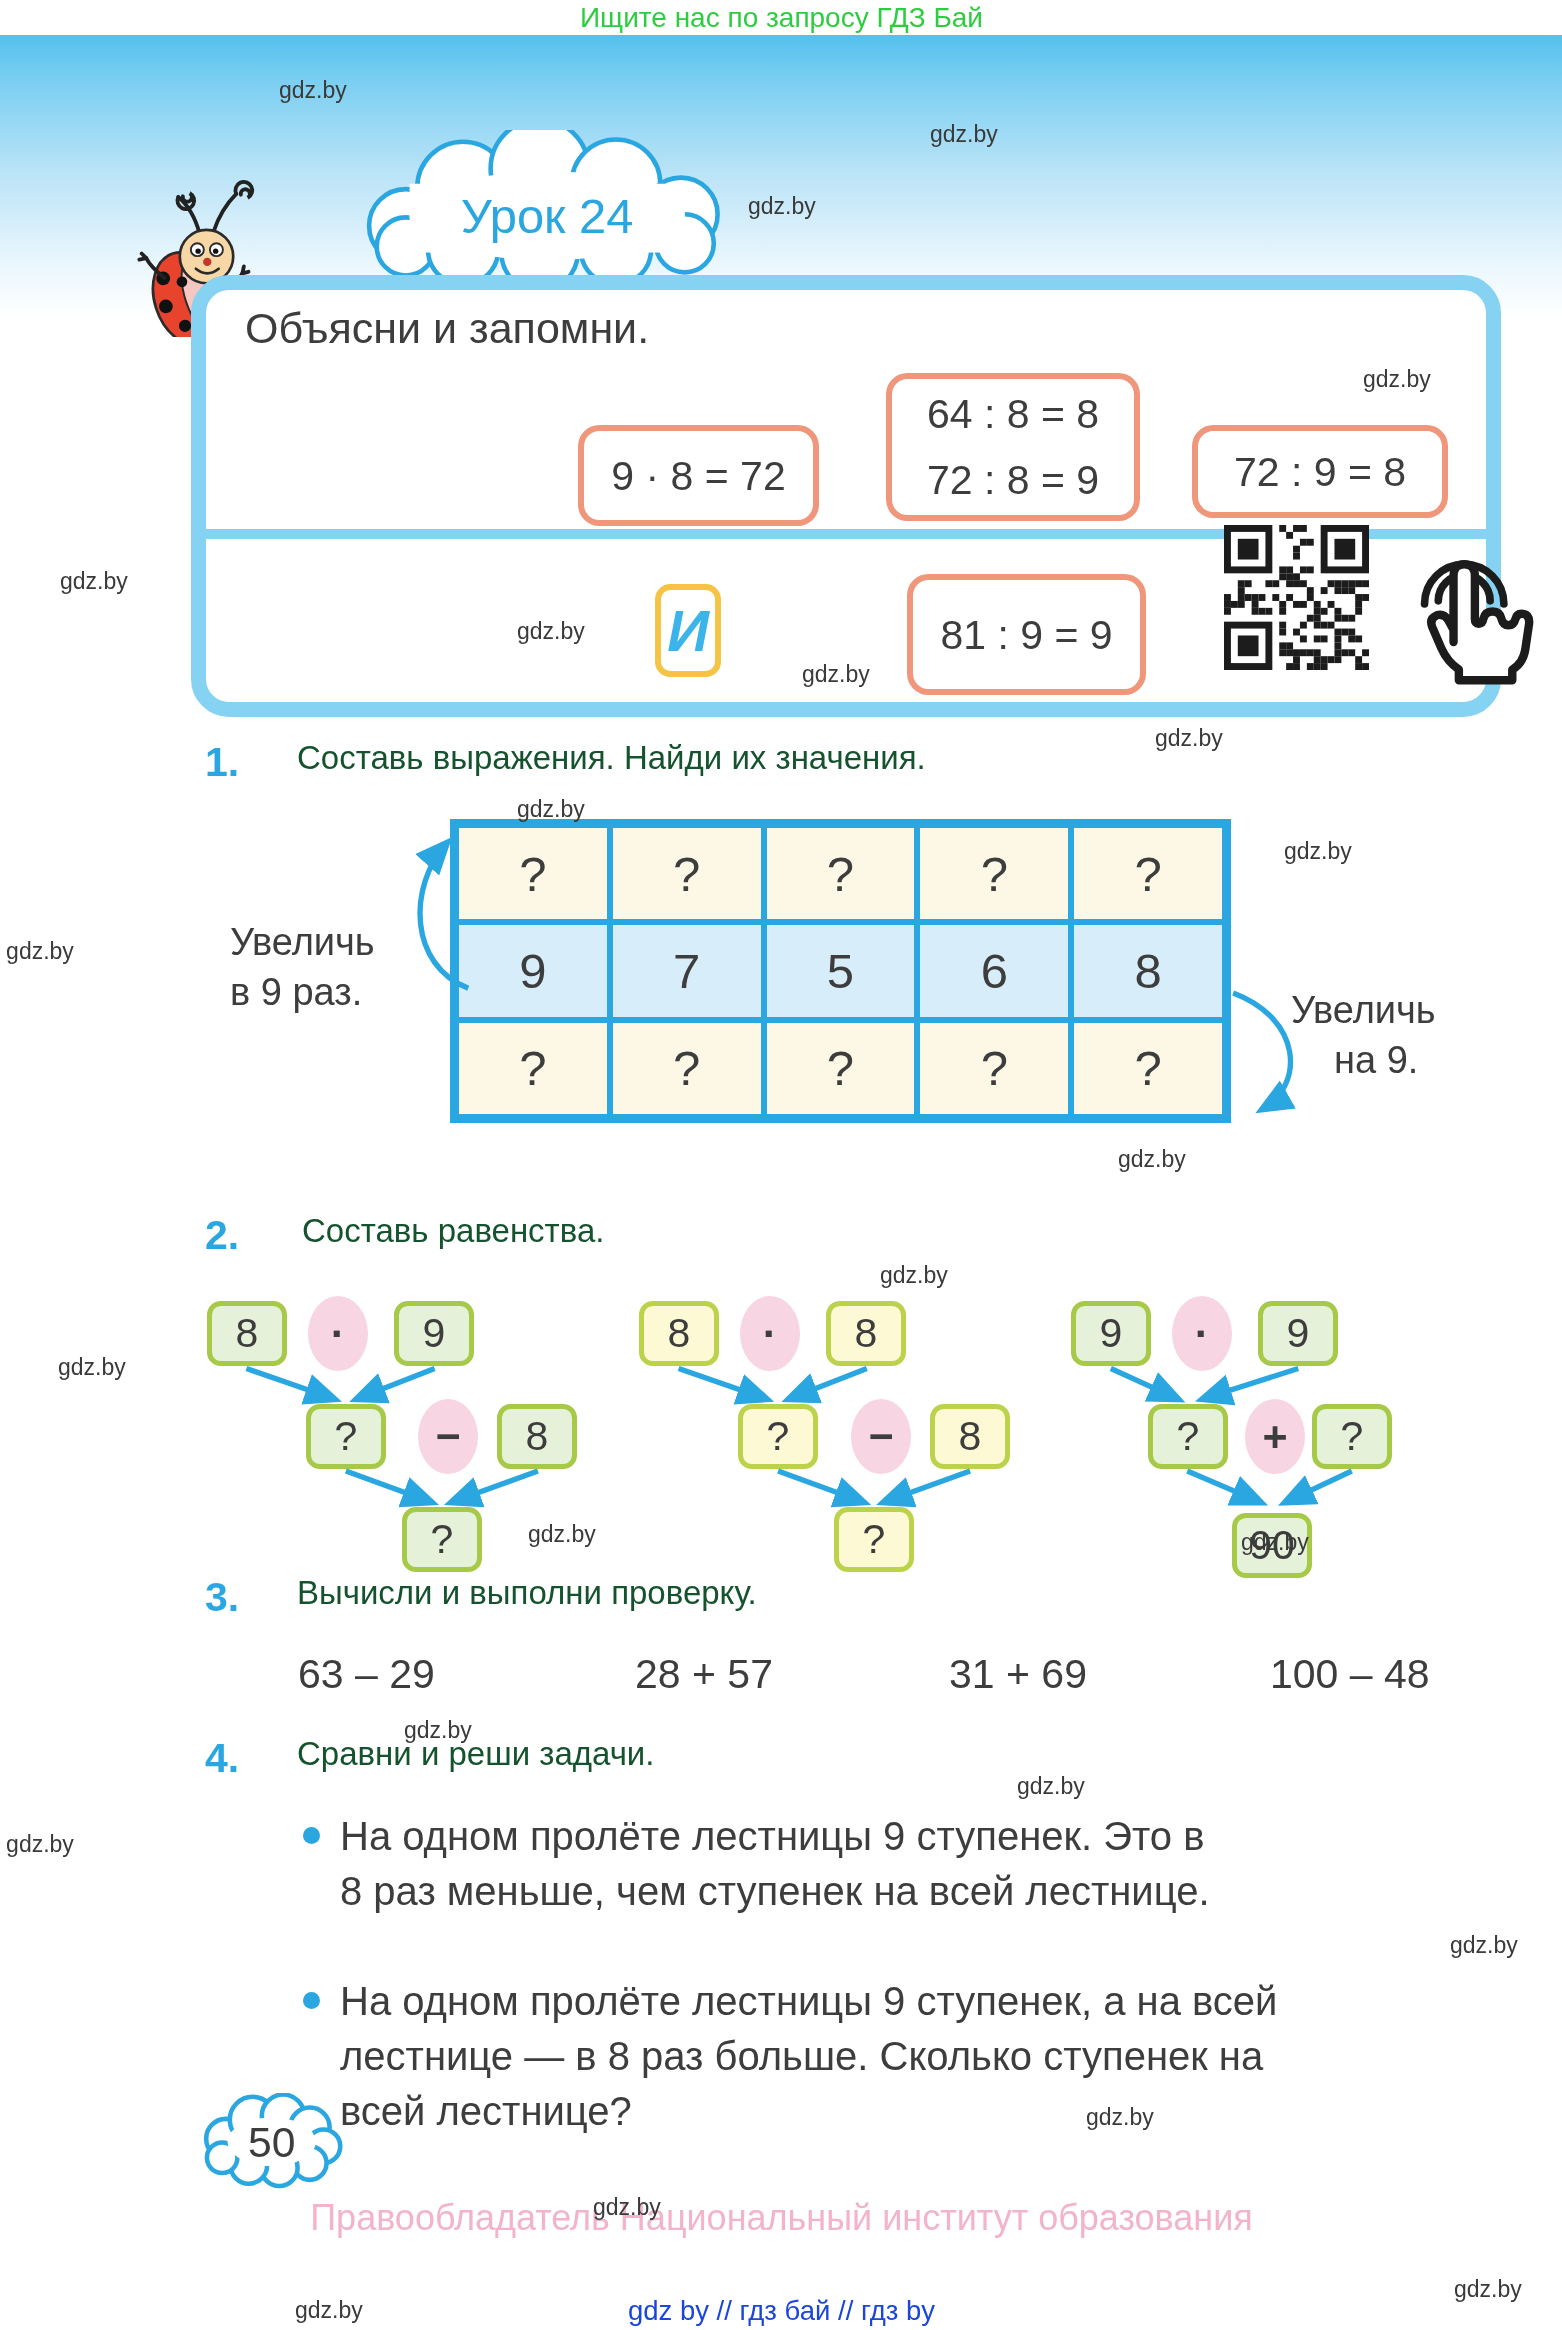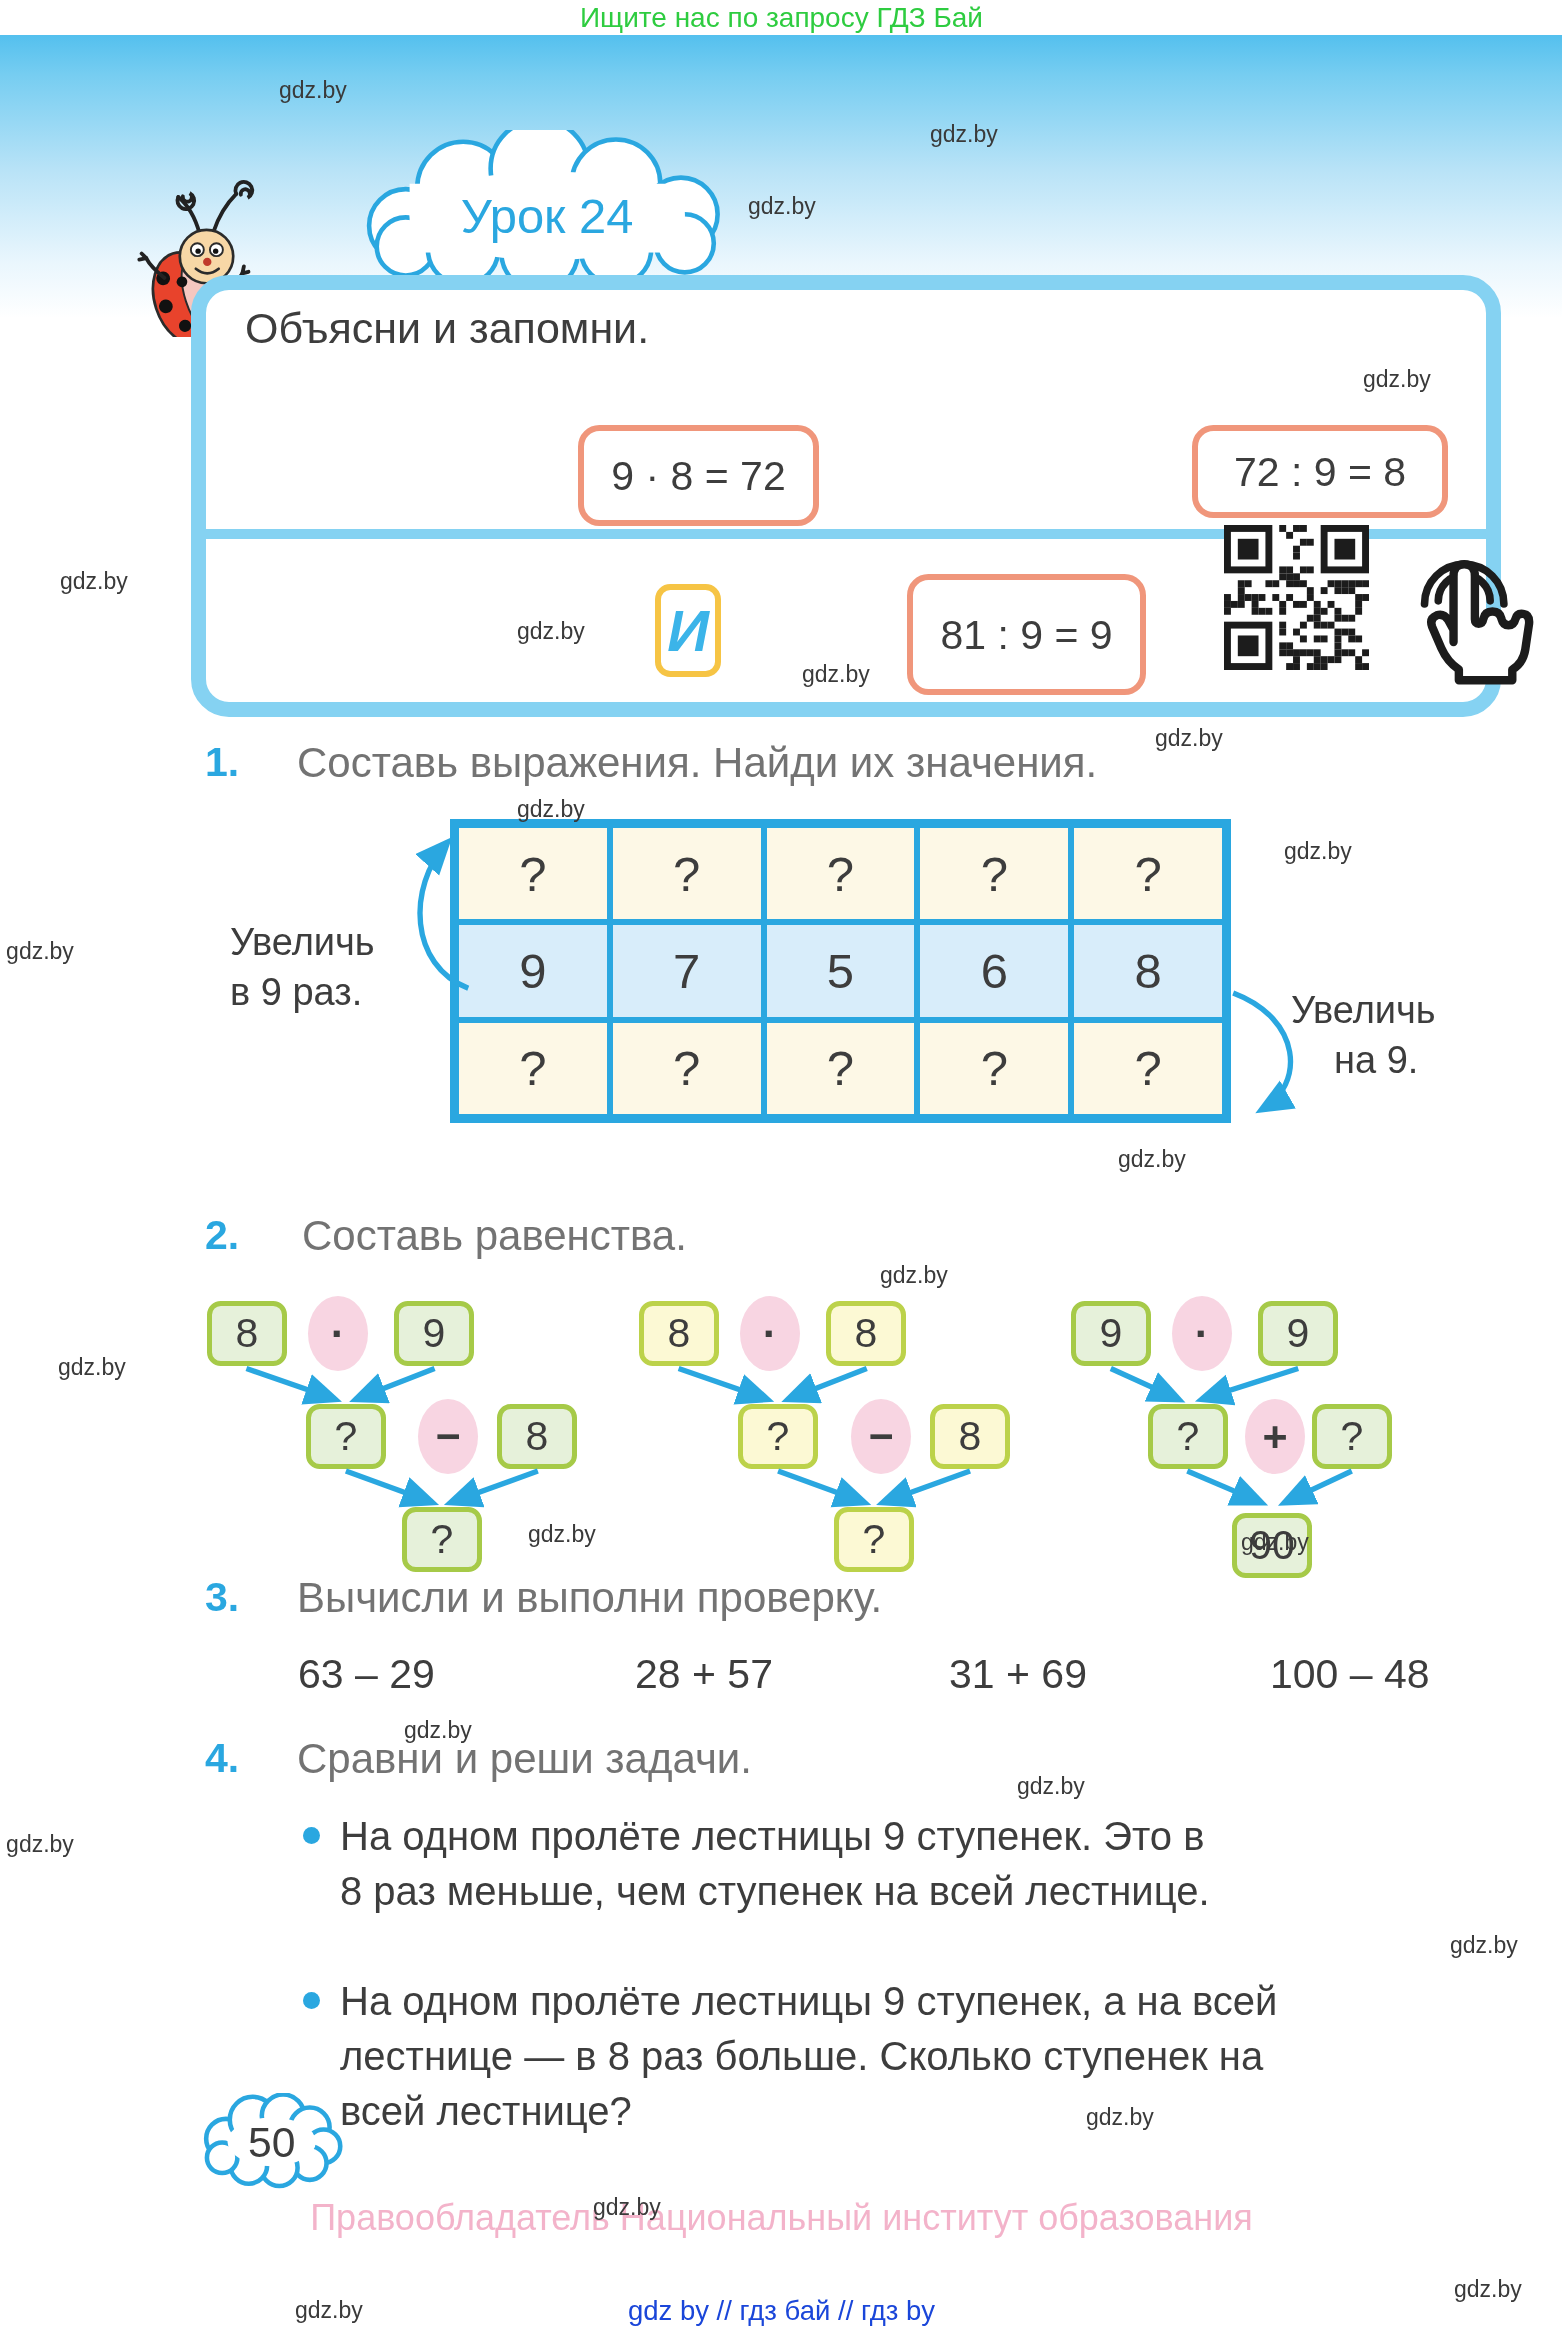--- a/index.html
+++ b/index.html
@@ -19,21 +19,21 @@
   .memo-title{position:absolute;left:245px;top:304px;font-size:43px;color:#3d3d3d;}
   .card{position:absolute;border:6.9px solid #f0967b;border-radius:21.4px;background:#fff;
         box-sizing:border-box;display:flex;flex-direction:column;justify-content:center;
         align-items:center;font-size:41px;line-height:66px;color:#3d3d3d;white-space:nowrap;}
   .card.cream{background:#fdf6d7;}
   .i-icon{position:absolute;left:655px;top:584px;width:66px;height:93px;border:6.1px solid #f6c444;
           border-radius:15.3px;background:#fff;box-sizing:border-box;display:flex;align-items:center;
           justify-content:center;font-size:58px;font-style:italic;font-weight:bold;color:#3bb4e9;}
   
   .task-num{position:absolute;font-size:41px;font-weight:bold;color:#2aa7e0;}
-  .task-text{position:absolute;font-size:42px;color:#737373;white-space:nowrap;}
+  .task-text{position:absolute;font-size:33px;color:#14532d;white-space:nowrap;}
   
   .t1table{position:absolute;left:450px;top:819px;width:781px;height:304px;
            border:6.1px solid #2aa7e0;box-sizing:border-box;display:grid;
            grid-template-rows:repeat(3,1fr);grid-template-columns:repeat(5,1fr);}
   .t1cell{border:3.1px solid #2aa7e0;display:flex;align-items:center;justify-content:center;
           font-size:49px;color:#3d3d3d;}
   .rowA{background:#fdf8e6;} .rowB{background:#d8edfa;}
   .side-label{position:absolute;font-size:38px;line-height:50px;color:#3d3d3d;white-space:nowrap;}
   
   .dbox{position:absolute;width:80px;height:65px;border:5.4px solid #a6ca48;border-radius:13.8px;
@@ -116,20 +116,24 @@
     <text x="275" y="134" text-anchor="middle" font-size="64" fill="#2aa7e0">Урок 24</text>
   </svg>
 
   <div class="memo-box">
     <div class="memo-divider"></div>
   </div>
   <div class="memo-title">Объясни и запомни.</div>
 
   <div class="card" style="left:578px;top:425px;width:241px;height:101px">
     <div>9 · 8 = 72</div>
+  </div>
+  <div class="card" style="left:886px;top:373px;width:254px;height:148px">
+    <div>64 : 8 = 8</div>
+    <div>72 : 8 = 9</div>
   </div>
   <div class="card" style="left:1192px;top:425px;width:256px;height:93px">
     <div>72 : 9 = 8</div>
   </div>
   <div class="card" style="left:907px;top:574px;width:239px;height:121px">
     <div>81 : 9 = 9</div>
   </div>
 
   <div class="i-icon">И</div>
 

